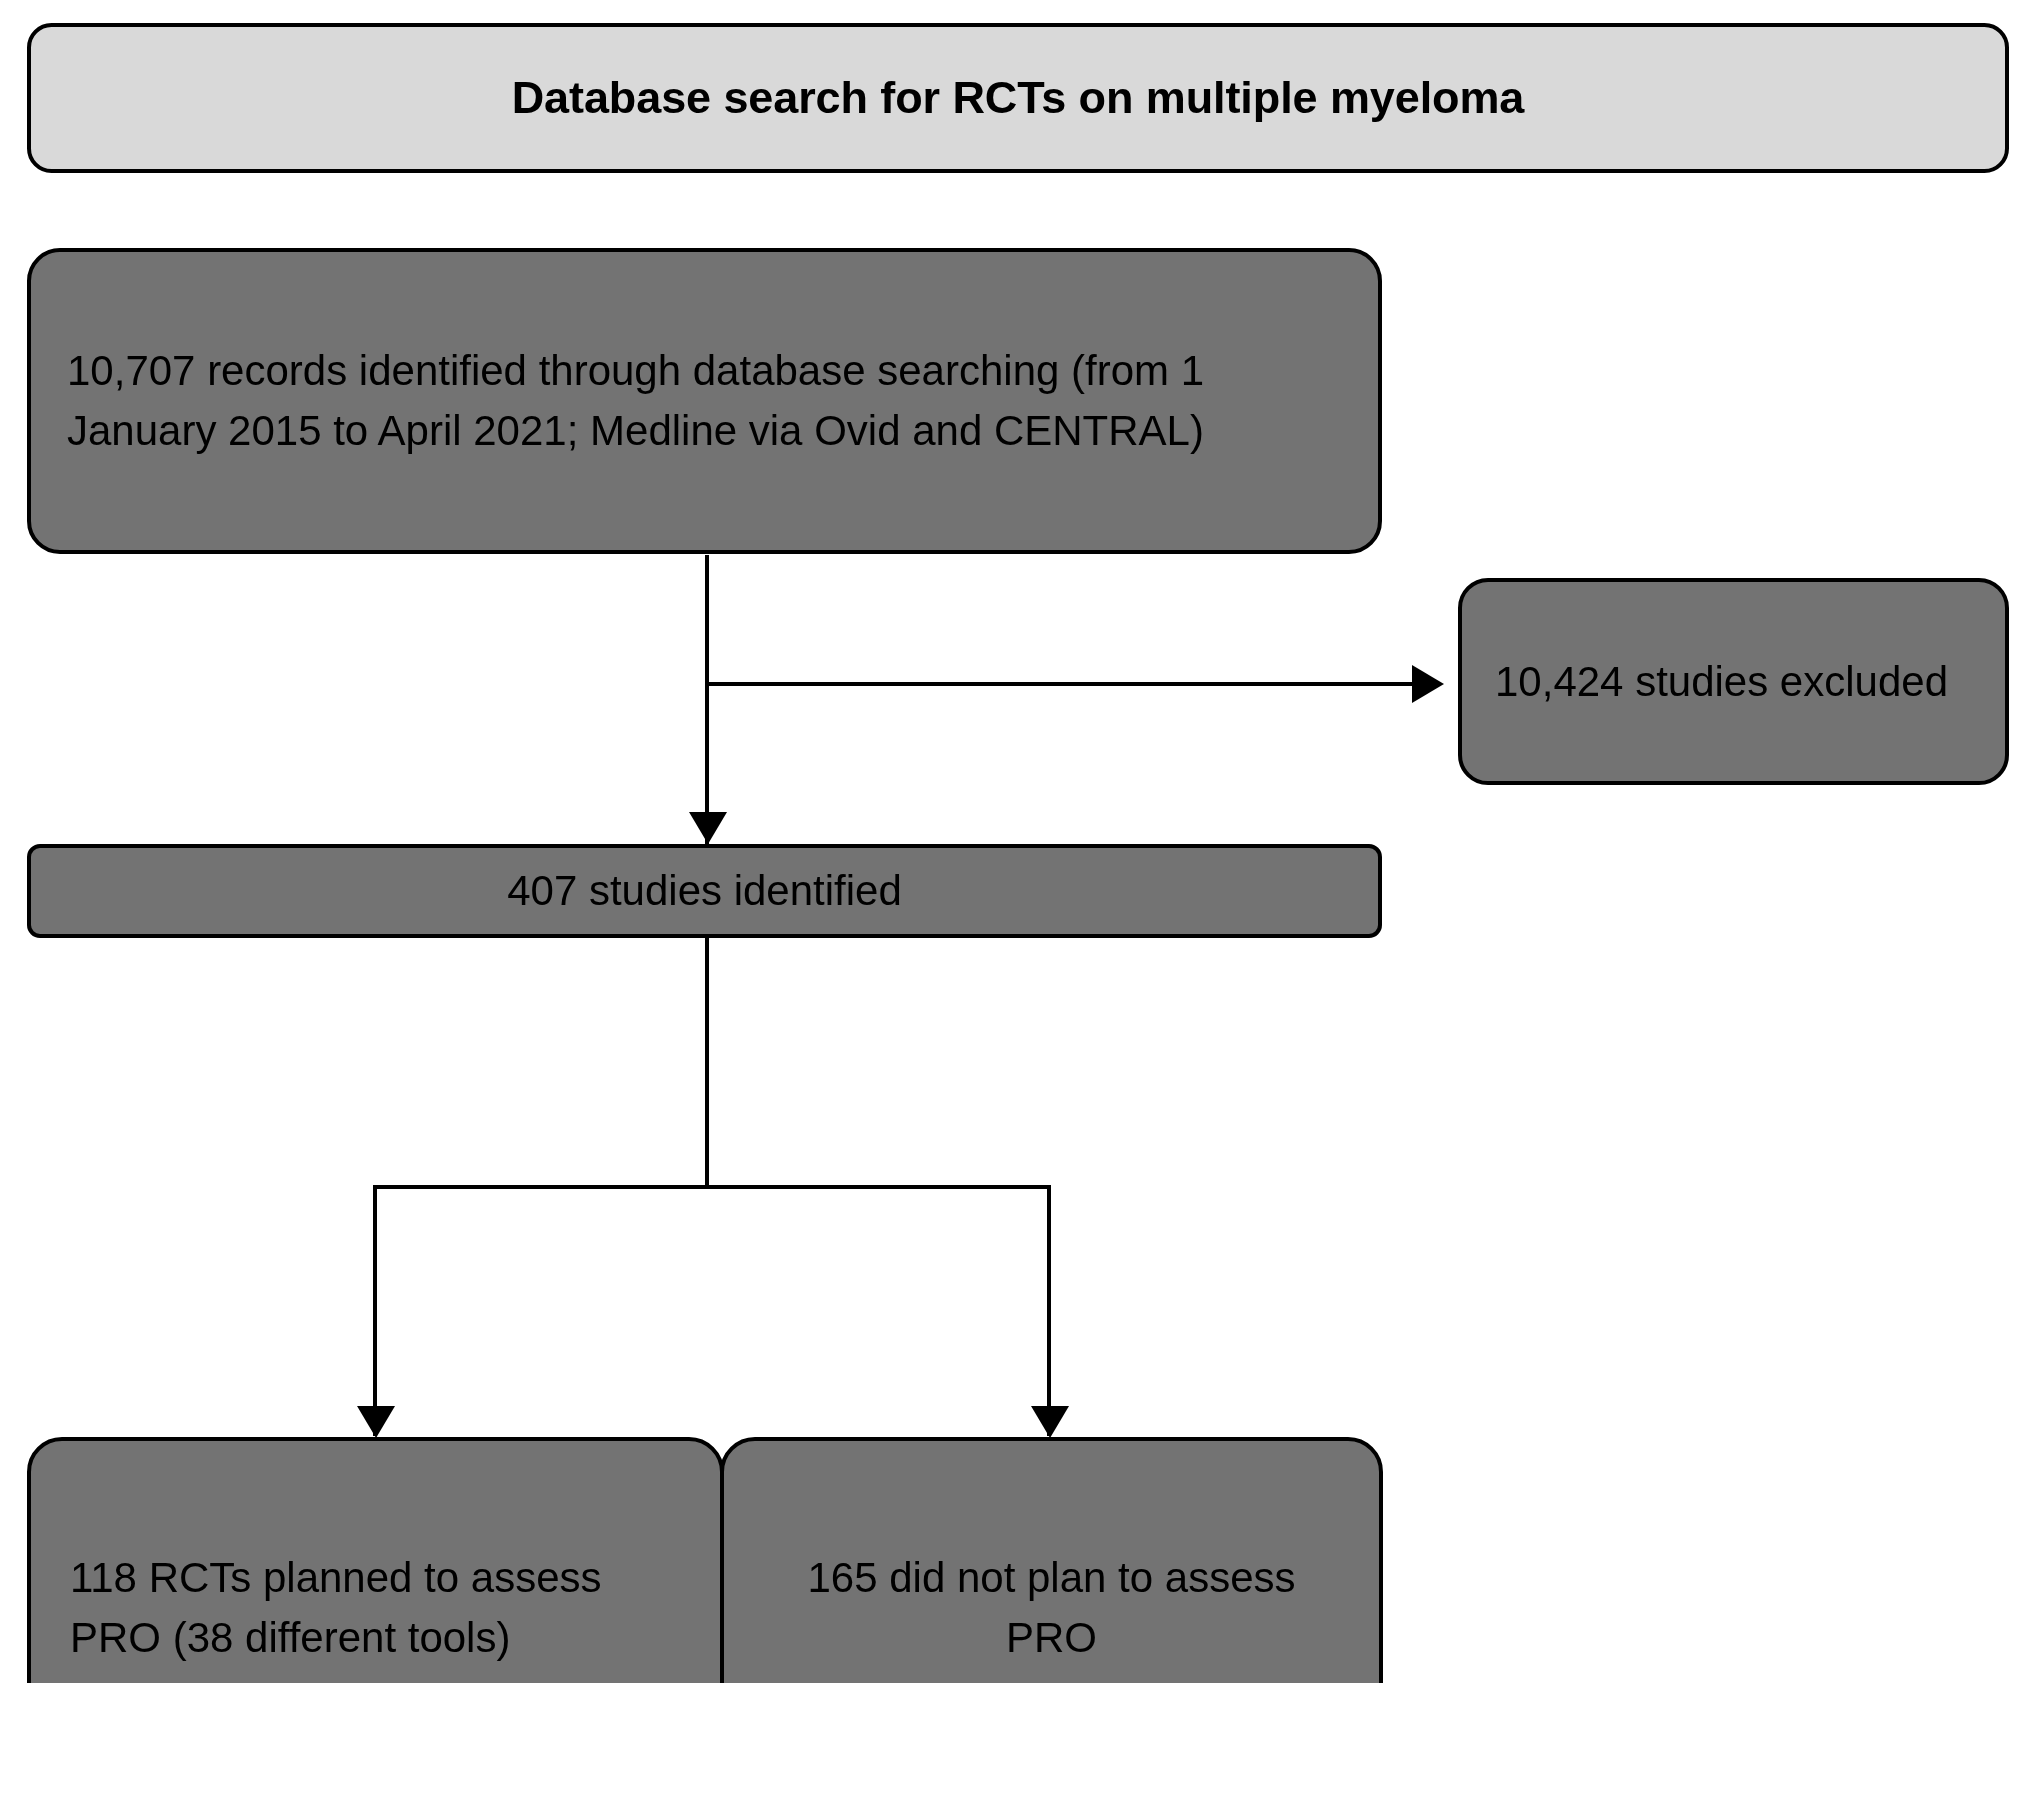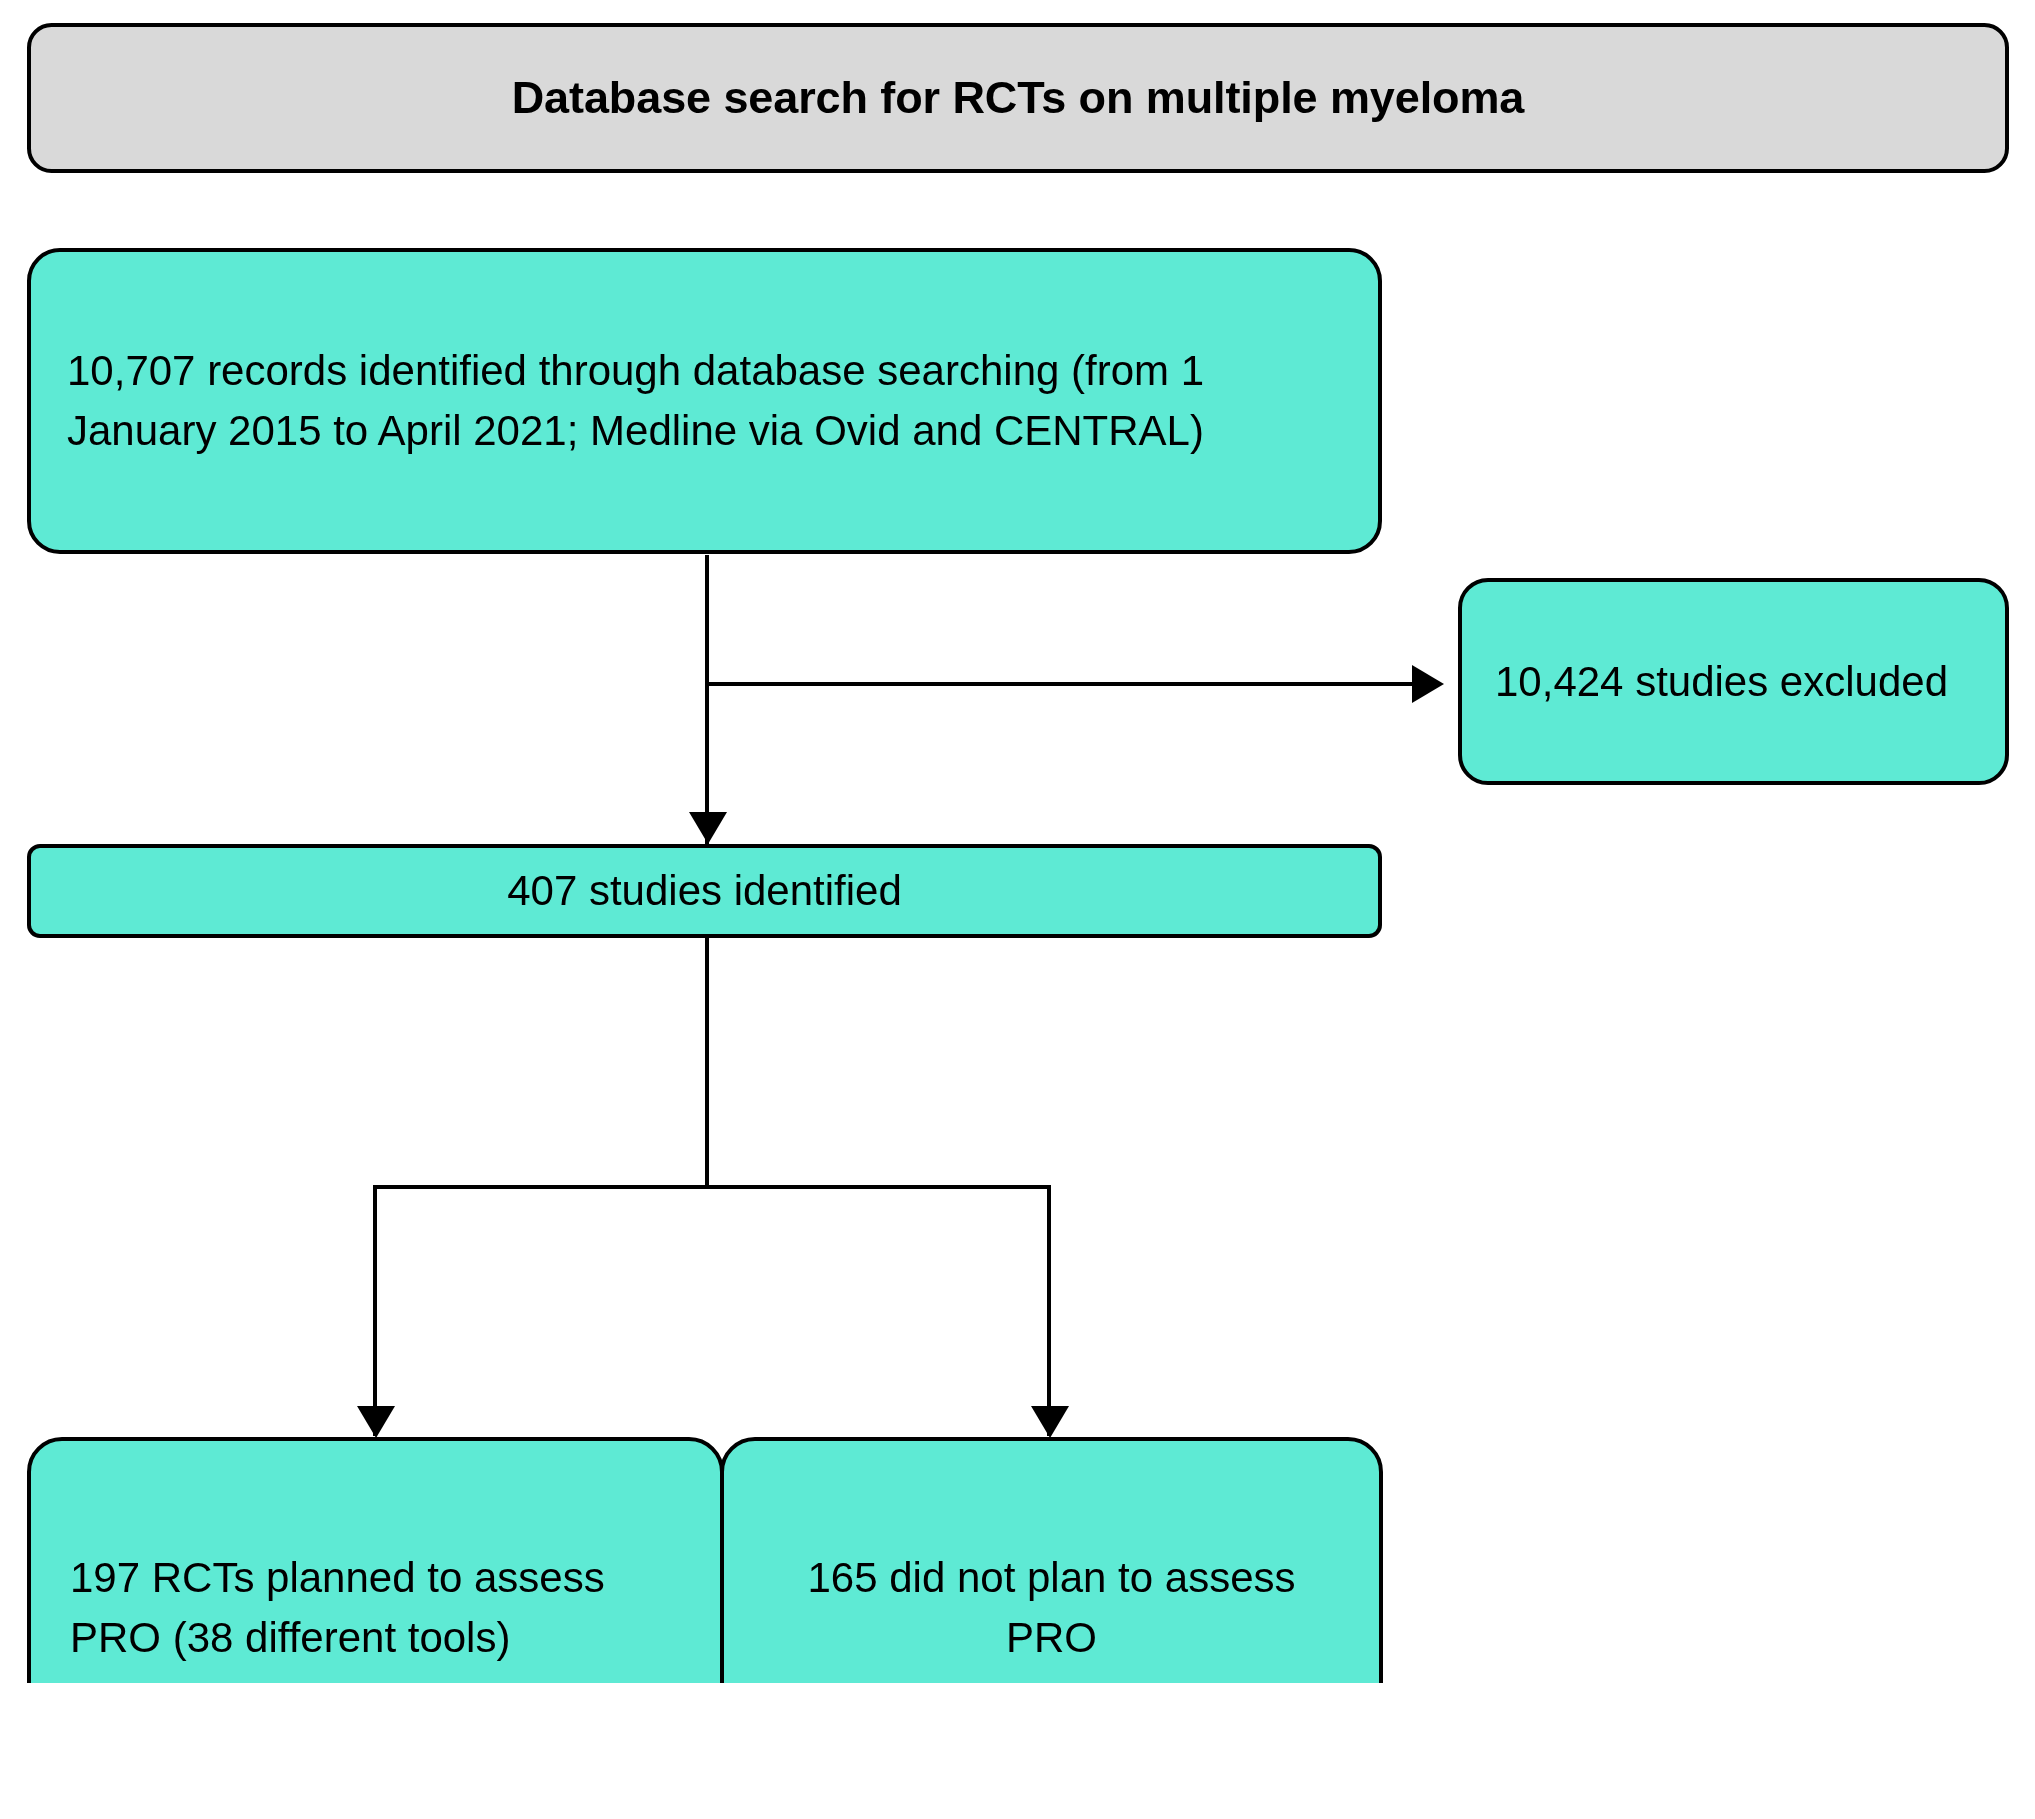--- a/index.html
+++ b/index.html
@@ -16,21 +16,21 @@
     height: 1683px;
     background: #ffffff;
     overflow: hidden;
     border-radius: 6px;
   }
   .box {
     position: absolute;
     box-sizing: border-box;
     border: 4.3px solid #000000;
     border-radius: 29px;
-    background: #5eead4;
+    background: #737373;
     display: flex;
     align-items: center;
     z-index: 3;
   }
   .box-text {
     width: 100%;
     color: #000000;
     line-height: 1.42;
     white-space: pre-line;
   }
@@ -218,21 +218,21 @@
   </div>
 
   <div class="conn vline" id="conn-identified-down"></div>
   <div class="conn hline" id="conn-split-bar"></div>
   <div class="conn vline" id="conn-split-left"></div>
   <div class="conn vline" id="conn-split-right"></div>
   <div class="arrow arrow-down" id="arrow-left-down"></div>
   <div class="arrow arrow-down" id="arrow-right-down"></div>
 
   <div class="box" id="pro-planned-box">
-    <div class="box-text">197 RCTs planned to assess PRO (38 different tools)</div>
+    <div class="box-text">118 RCTs planned to assess PRO (38 different tools)</div>
   </div>
 
   <div class="box" id="pro-notplanned-box">
     <div class="box-text">165 did not plan to assess PRO</div>
   </div>
 
 </div>
 
 
 </body></html>

